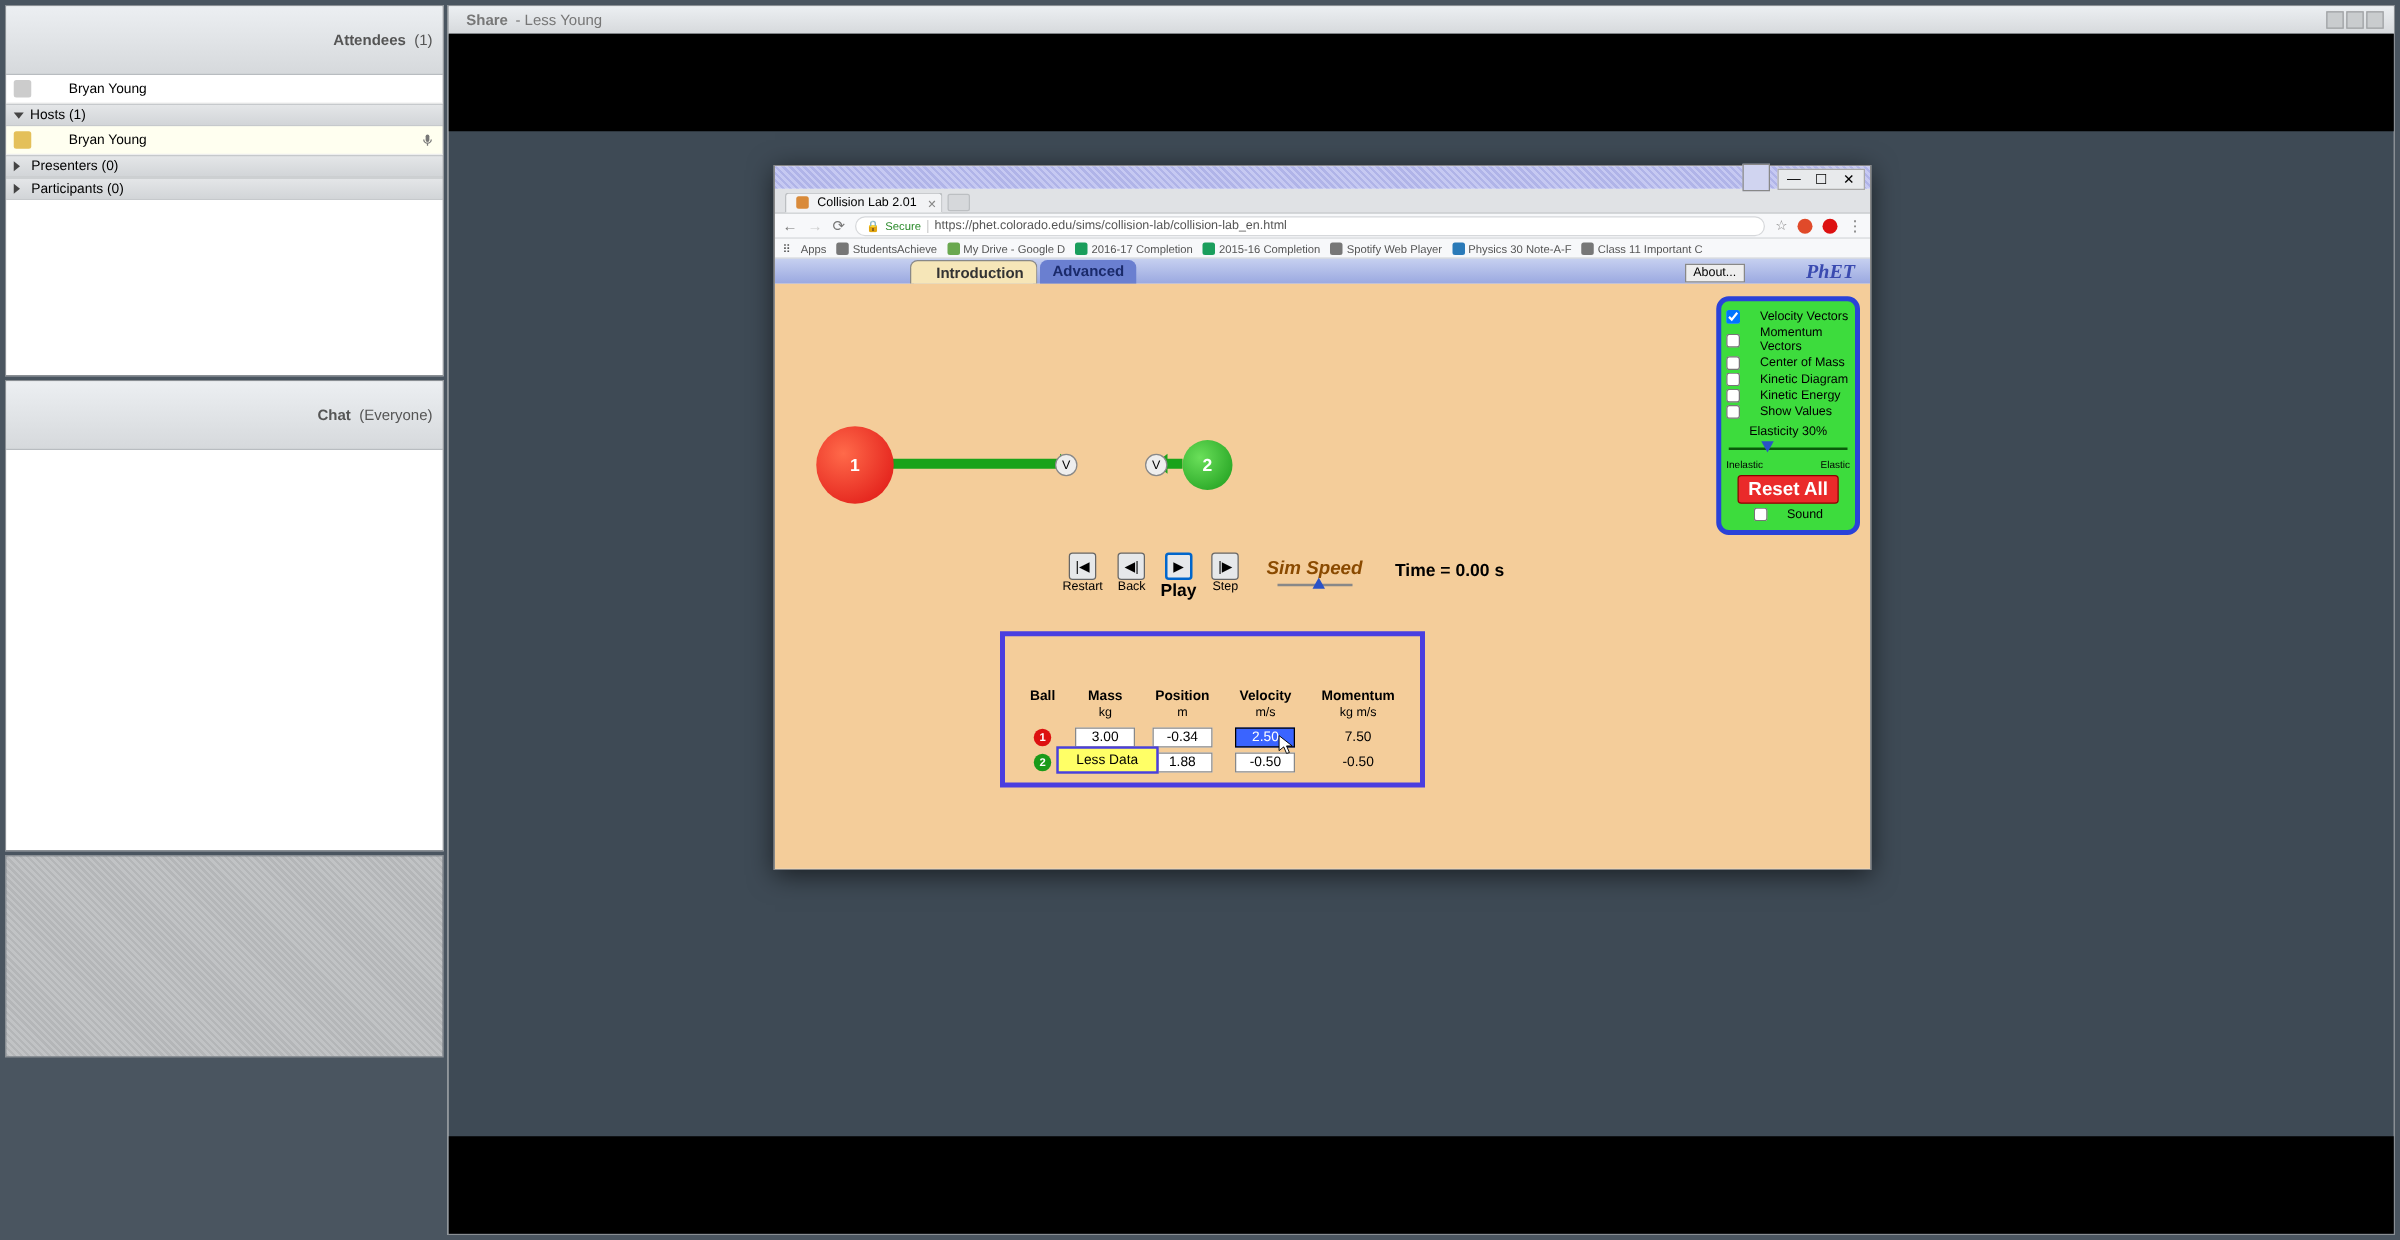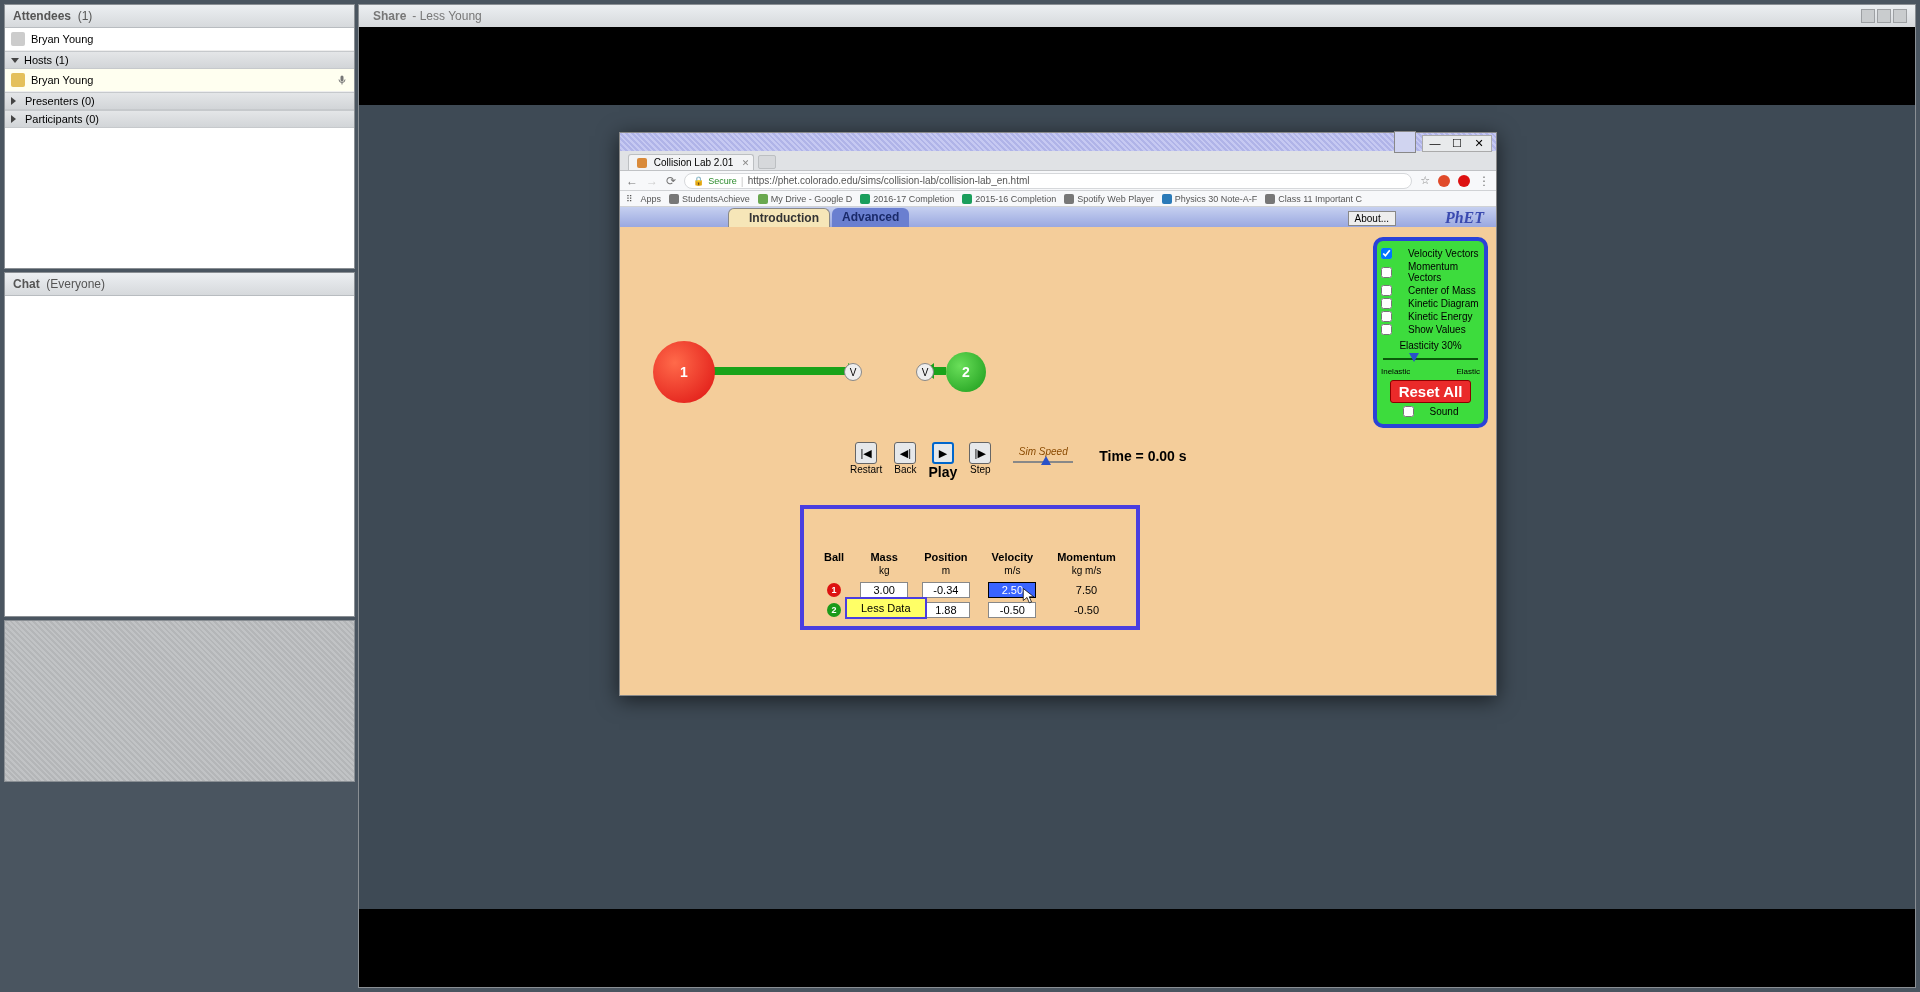--- a/index.html
+++ b/index.html
@@ -2,27 +2,27 @@
 <html><head>
 <meta charset="utf-8">
 <style>
   * { box-sizing: border-box; }
   body { margin:0; padding:0; font-family: Arial, sans-serif; background:#4a5560; overflow:hidden; width:1920px; height:992px; position:relative; }
 
   
   .left-pane { position:absolute; left:4px; top:4px; width:351px; }
 
   .panel { border:1px solid #8a8f94; margin-bottom:3px; background:#e2e4e6;}
-  .panel-header { background:linear-gradient(#eceff2,#d6d9dc); padding:4px 8px; font-size:12px; font-weight:bold; border-bottom:1px solid #b8bcc0; }
+  .panel-header { background:linear-gradient(#eceff2,#d6d9dc); padding:20px 8px; font-size:12px; font-weight:bold; border-bottom:1px solid #b8bcc0;text-align:right; }
   .panel-header span { font-weight:normal; color:#555;}
 
   .collapse-row { display:flex; align-items:center; background:linear-gradient(#e4e6e8,#d2d5d8); border-top:1px solid #c6c9cc; border-bottom:1px solid #c6c9cc; font-size:11px; padding:2px 6px; }
   .collapse-row .arrow{ width:0;height:0;border-left:4px solid transparent;border-right:4px solid transparent;border-top:5px solid #444;margin-right:5px;}
   .collapse-row.colright .arrow{border-top:none;border-bottom:none;border-left:5px solid #444;border-top:4px solid transparent;border-bottom:4px solid transparent;width:0;height:0;}
-  .attendee-row { display:flex; align-items:center; padding:4px 6px; font-size:11px; background:#fff; border-bottom:1px solid #eee;}
+  .attendee-row { display:flex; align-items:center; padding:4px 6px; font-size:11px; background:#fff; border-bottom:1px solid #eee;gap:24px;}
   .attendee-row.host { background:#fffff0;}
   .mic-icon { margin-left:auto; width:12px; height:12px; }
   .att-ico { width:14px;height:14px;margin-right:6px;border-radius:2px;background:#ccc;display:inline-block;}
   .att-ico.host{background:#e4c05a;}
   .attendee-body{height:140px;background:#fff;}
 
   .chat-body { height:320px; background:#fff; }
 
   .video-header { display:flex; align-items:center;}
   .video-header .expand { margin-left:auto; font-size:14px; cursor:pointer; color:#333; }
@@ -91,21 +91,21 @@
   .vtip.r{top:136px;left:224px;}
   .vtip.g{top:136px;left:296px;}
 
   
   .controls{ position:absolute; top:215px; left:230px; display:flex; align-items:flex-start; gap:12px;}
   .cbtn{ display:flex; flex-direction:column; align-items:center; font-size:10px;}
   .cbtn .ico{ width:22px;height:22px;background:#e6e8ea;border:1px solid #666;border-radius:3px;display:flex;align-items:center;justify-content:center;font-size:11px;}
   .cbtn.play .ico{border:2px solid #06c;}
   .cbtn.play .lab{font-size:14px;font-weight:bold;}
   .simspeed{ display:flex; flex-direction:column; align-items:center; margin-left:10px; margin-top:4px;}
-  .simspeed .lab{font-size:10px;font-style:italic;color:#8a4a00;font-weight:normal;}
+  .simspeed .lab{font-size:15px;font-style:italic;color:#8a4a00;font-weight:bold;}
   .slider{ width:60px;height:2px;background:#888;position:relative;margin-top:4px;}
   .slider .thumb{position:absolute;left:28px;top:-5px;width:0;height:0;border-left:5px solid transparent;border-right:5px solid transparent;border-bottom:9px solid #2a52c8;}
   .timelbl{ font-size:14px; font-weight:bold; margin-left:14px; margin-top:6px;}
 
   
   .optbox{ position:absolute; right:8px; top:10px; width:115px; background:#3ddc3d; border:4px solid #2a42d8; border-radius:10px; padding:6px 4px 6px 4px; font-size:10px;}
   .optrow{ display:flex; align-items:center; gap:16px; padding:1px 0;}
   .optrow input{ width:11px;height:11px; margin:0;}
   .elast{ text-align:center; margin:4px 0 2px; font-weight:normal;}
   .elslider{ position:relative; height:12px; margin:0 2px 2px;}

